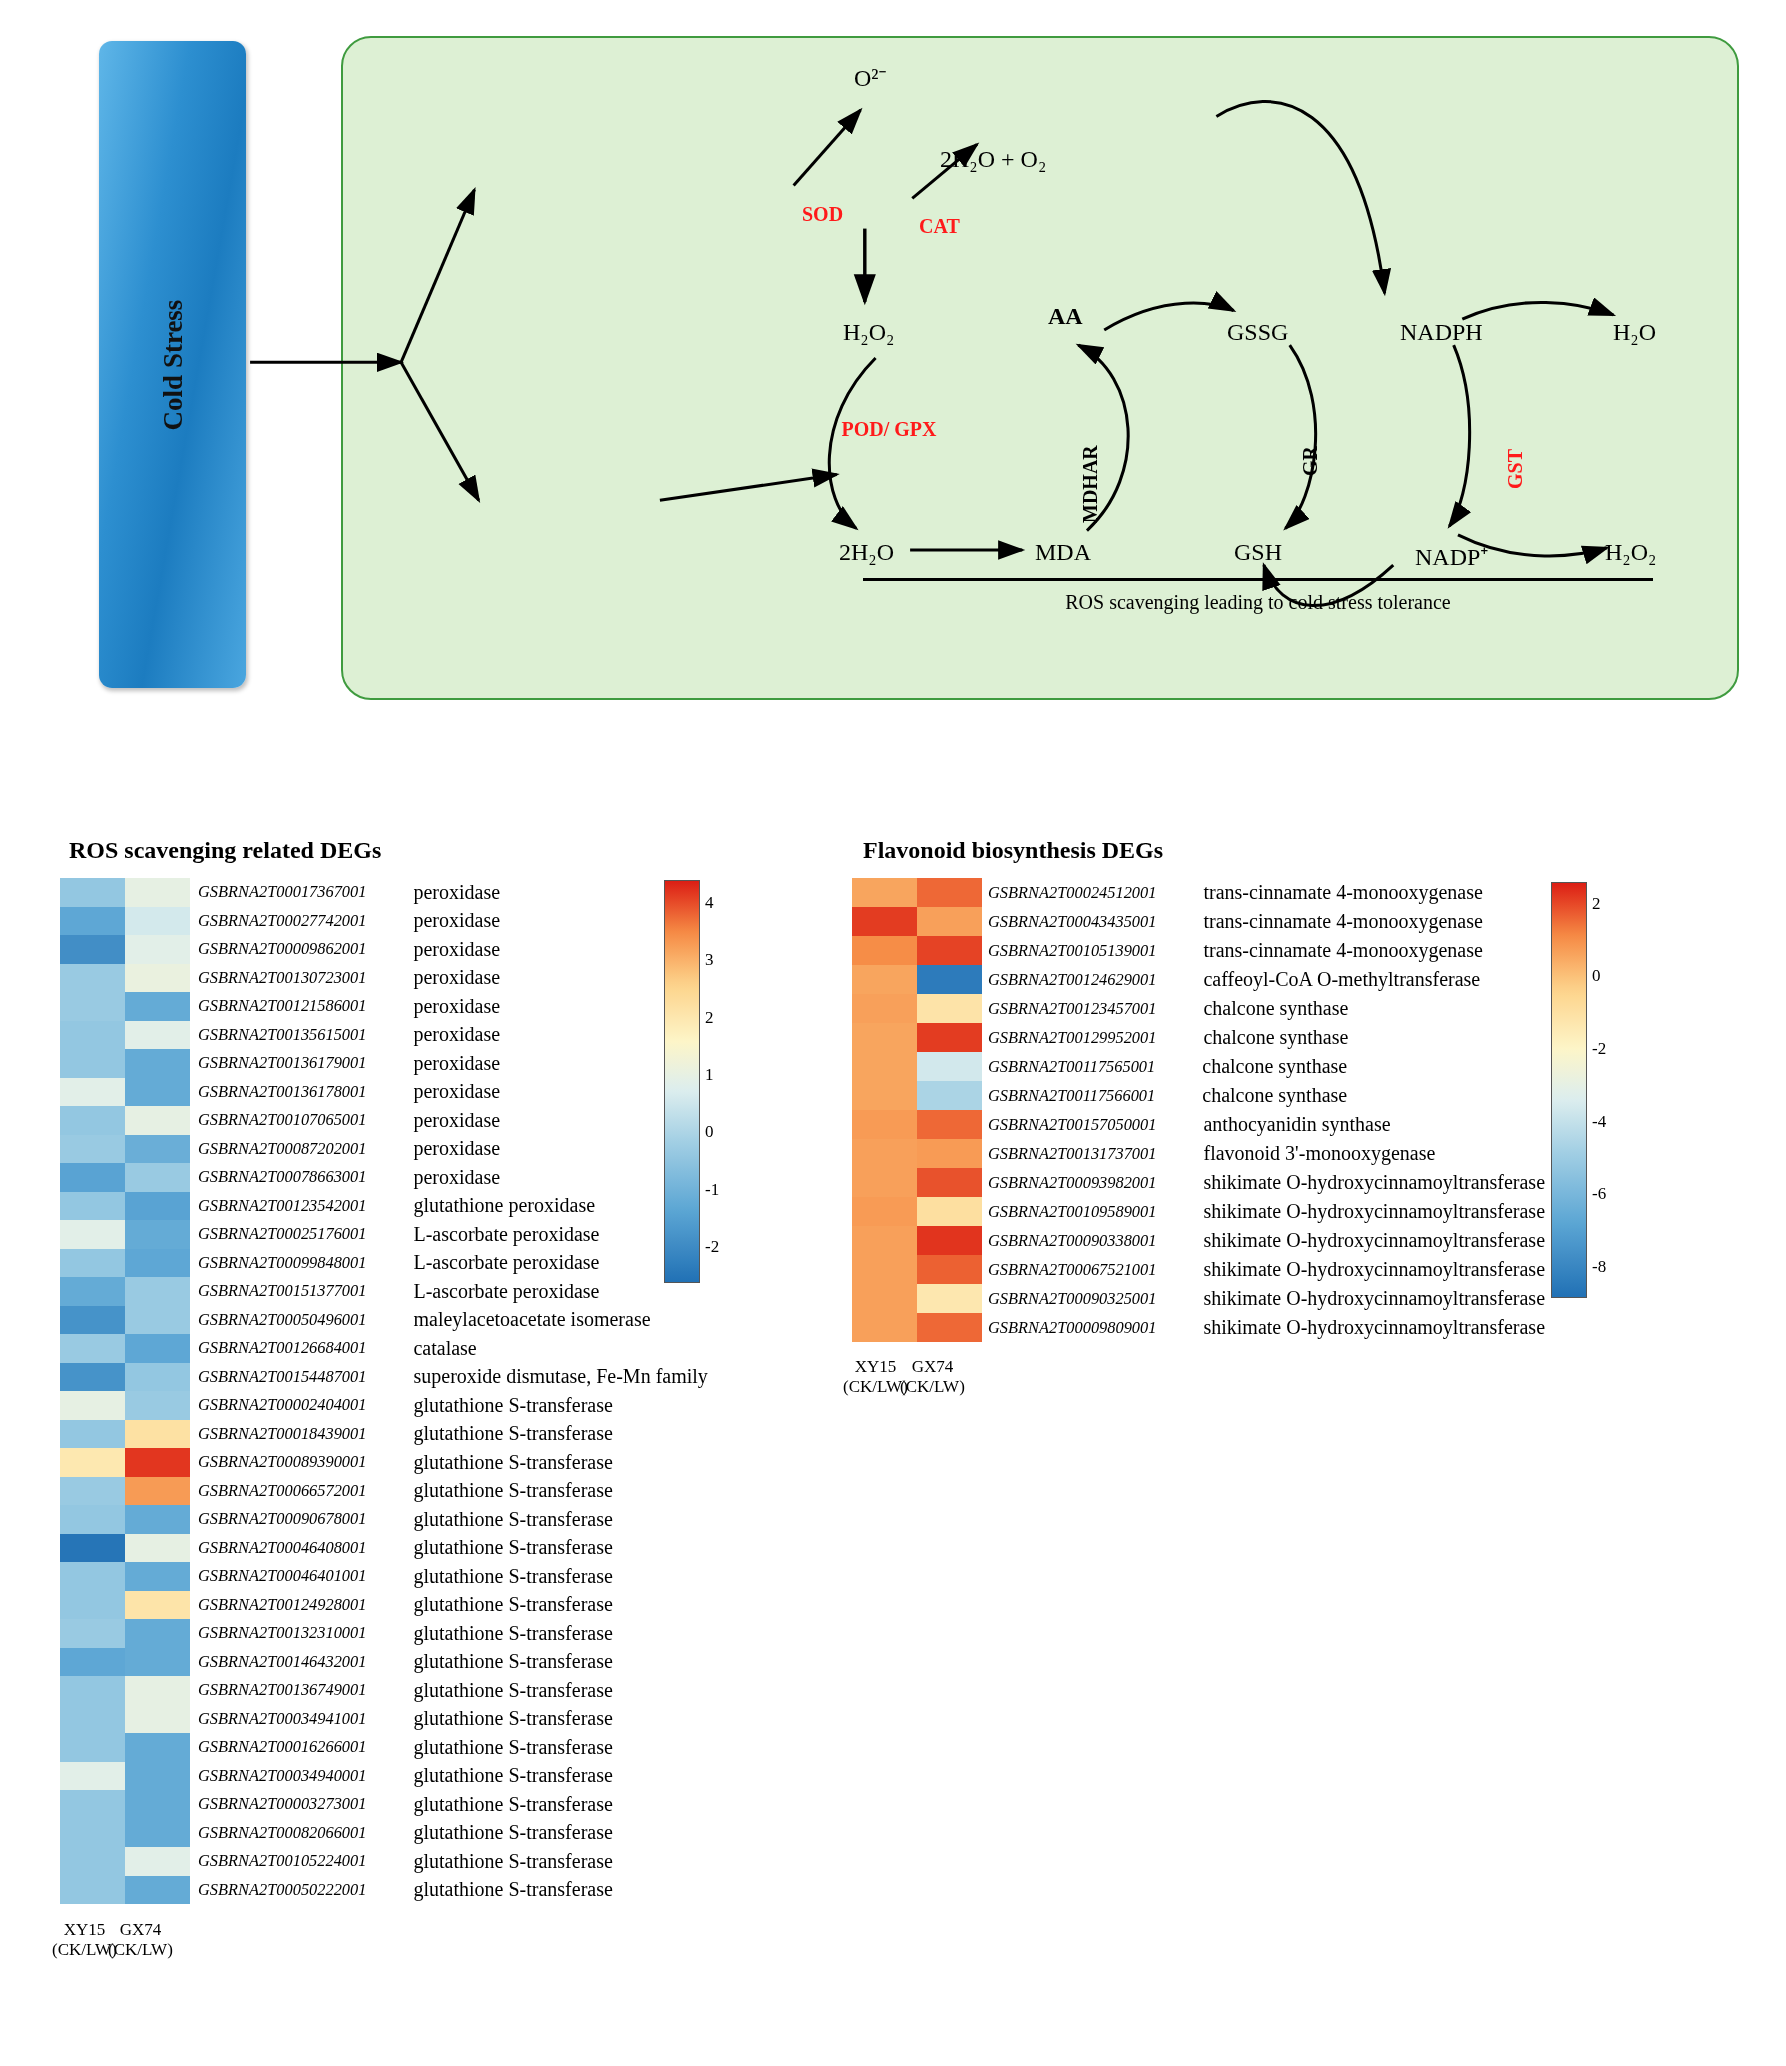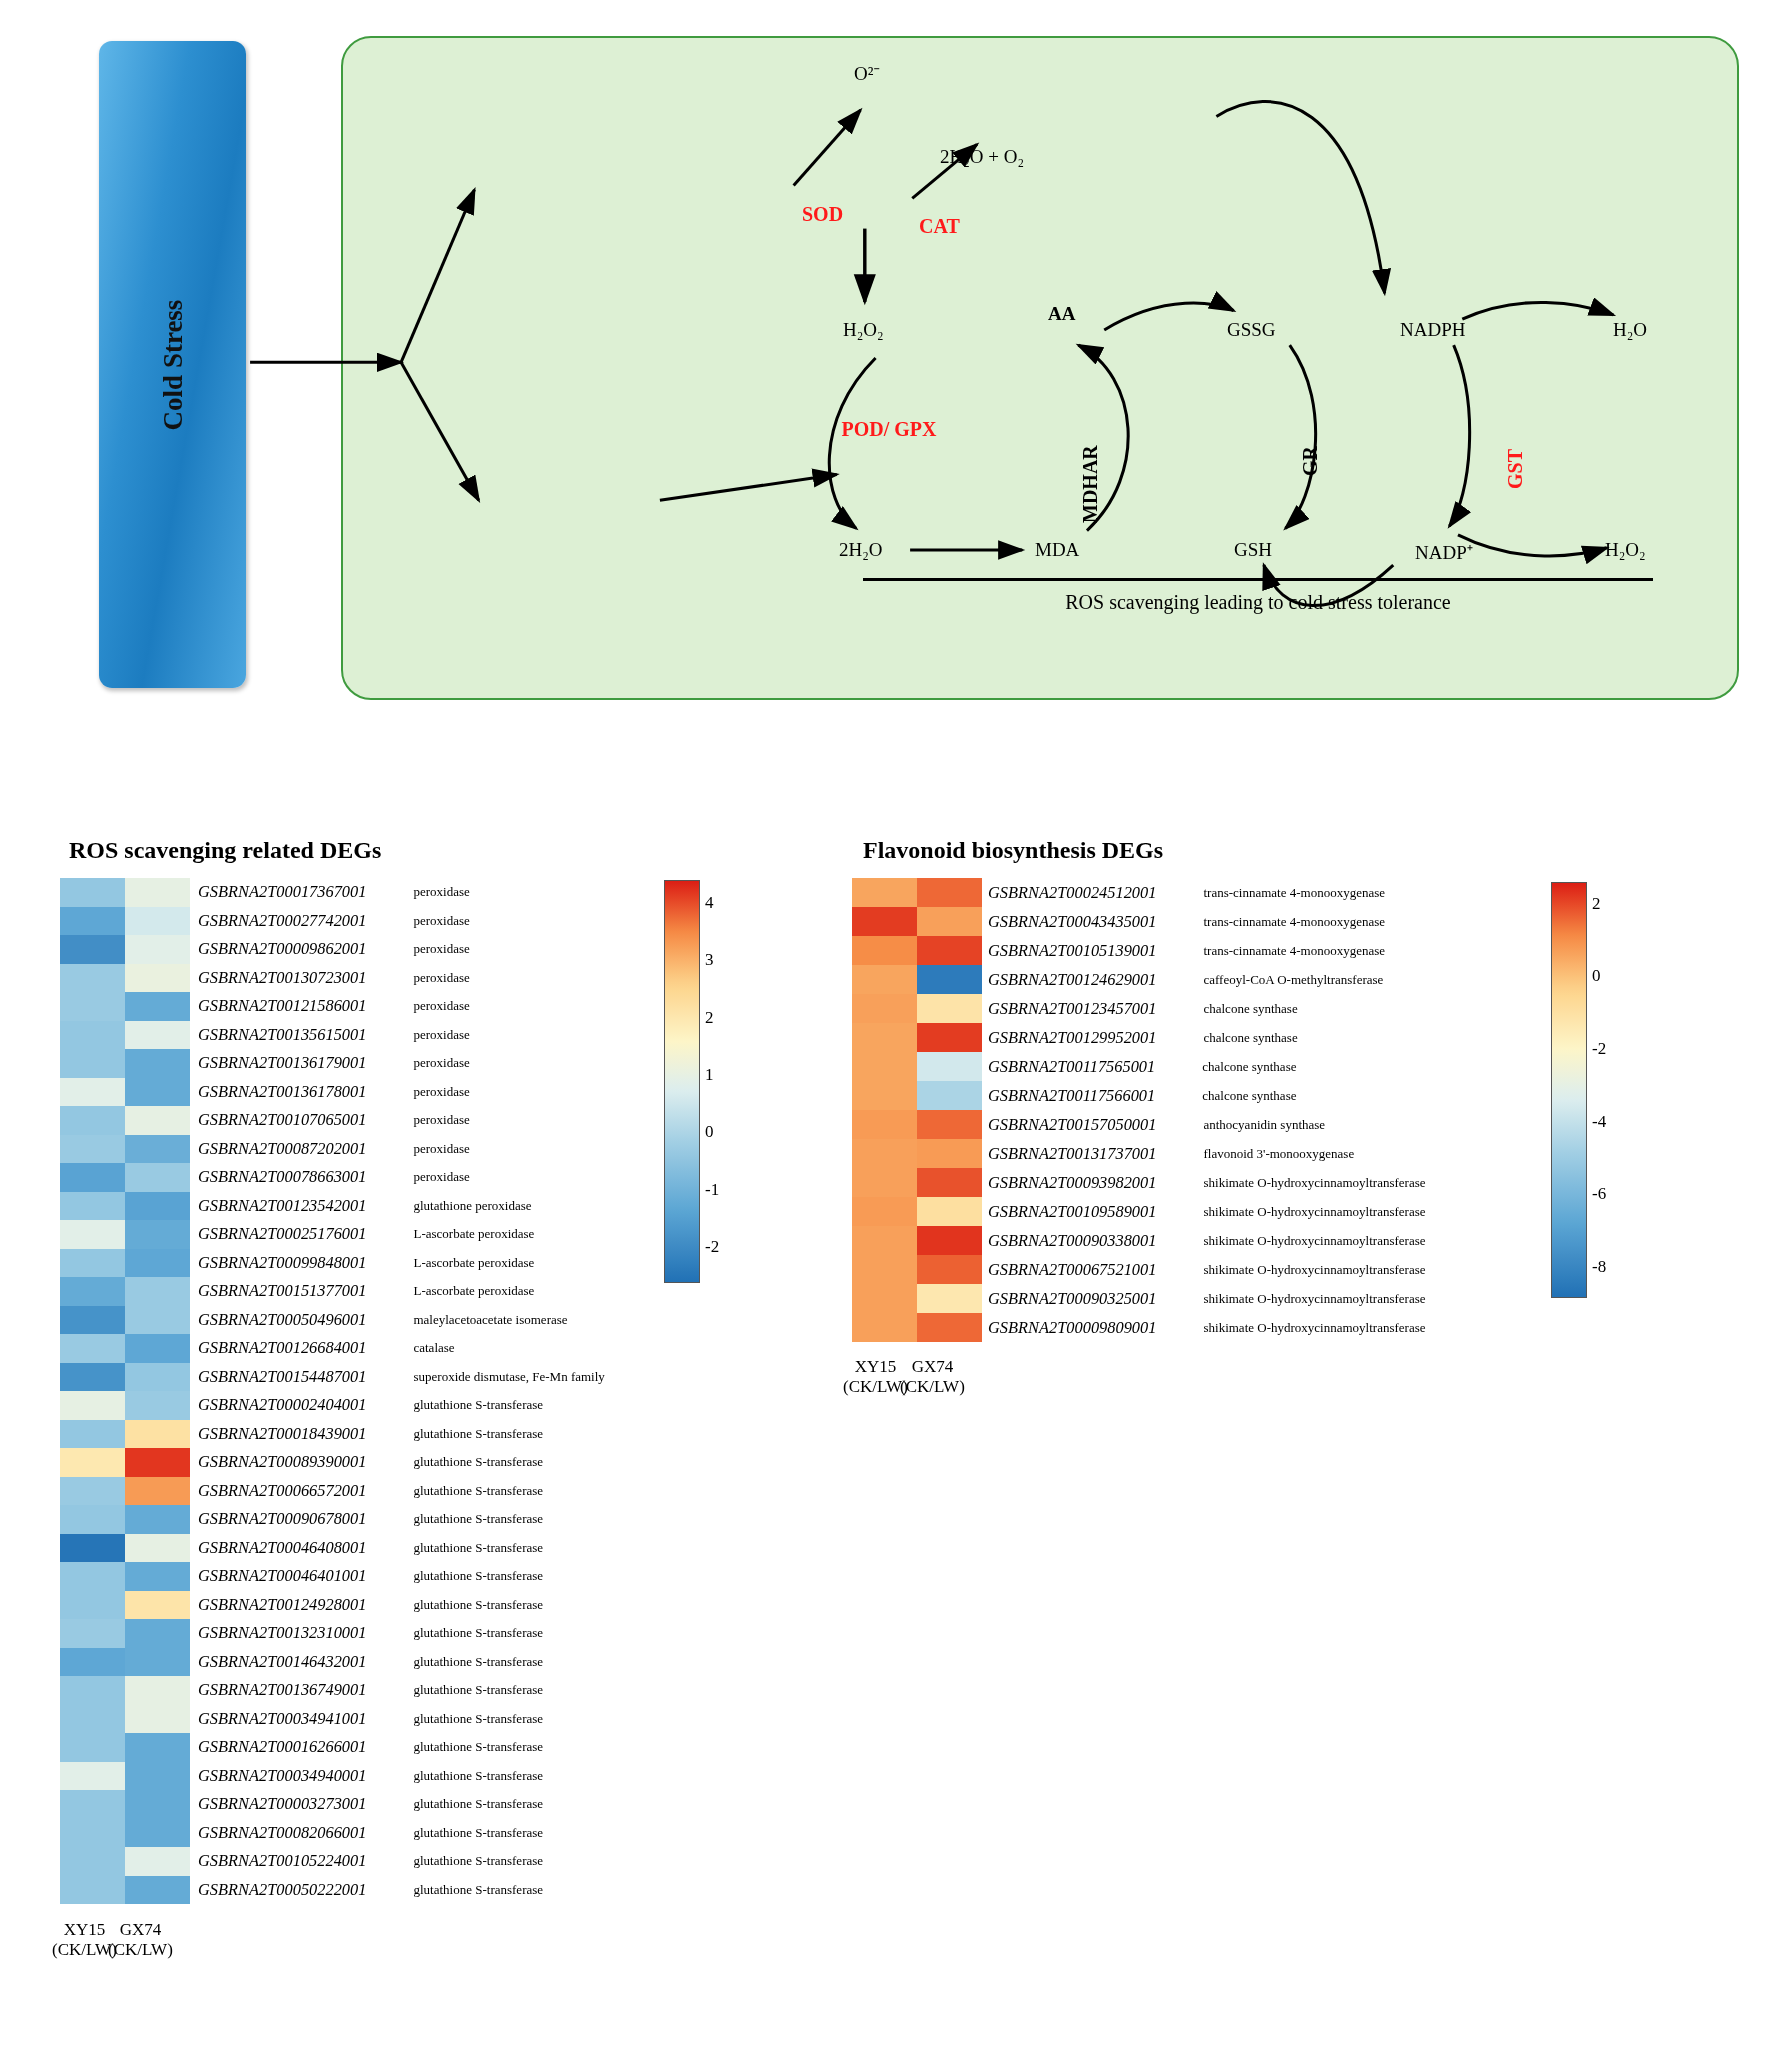--- a/index.html
+++ b/index.html
@@ -28,35 +28,35 @@
   .node-box{
     position:absolute;border:1.3px solid #1f3a5f;border-radius:7px;
     background:#cfdcef;display:flex;align-items:center;justify-content:center;
     text-align:center;font-size:18px;
   }
   .flav-box{
     position:absolute;border:1.3px solid #8d8d8d;border-radius:17px;background:#f4f4f4;
     display:flex;align-items:center;justify-content:center;text-align:center;
     font-size:17px;font-weight:bold;color:#7a1f1f;line-height:1.35;
   }
-  .lbl{position:absolute;font-size:19px;white-space:nowrap;}
+  .lbl{position:absolute;font-size:24px;white-space:nowrap;}
   .enz{position:absolute;color:#ff1a1a;font-weight:bold;font-size:20px;white-space:nowrap;}
   .scav-line{position:absolute;left:820px;top:561px;width:790px;height:3px;background:#000;}
   .scav-text{position:absolute;left:820px;top:574px;width:790px;text-align:center;font-size:20px;}
 
   
   .hm-title{position:absolute;font-weight:bold;font-size:24px;}
 
   .grid{position:absolute;}
   .grid .row{display:flex;}
   .cell{width:56px;height:auto;}
   .rowlabels{position:absolute;}
   .rowlabel{display:flex;align-items:center;white-space:nowrap;}
   .gene{font-style:italic;font-size:16.4px;}
-  .ann{font-size:13px;margin-left:9.5px;}
+  .ann{font-size:20px;margin-left:9.5px;}
 
   .colorbar{position:absolute;width:34px;border:0.9px solid #555;}
   .cbticks{position:absolute;font-size:17px;}
   .cbticks div{position:absolute;left:0;transform:translateY(-50%);}
 
   .axlabel{position:absolute;font-size:17px;text-align:center;white-space:nowrap;}
 </style>
 </head>
 <body>
 

